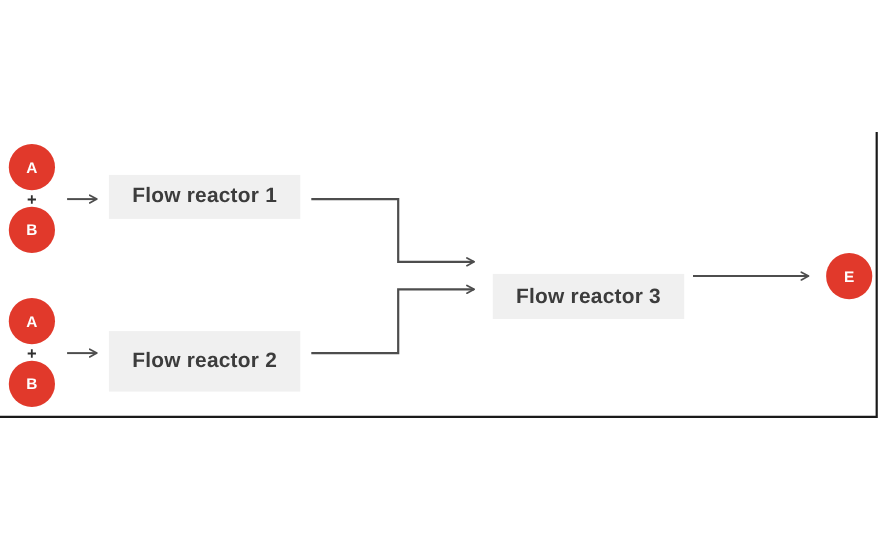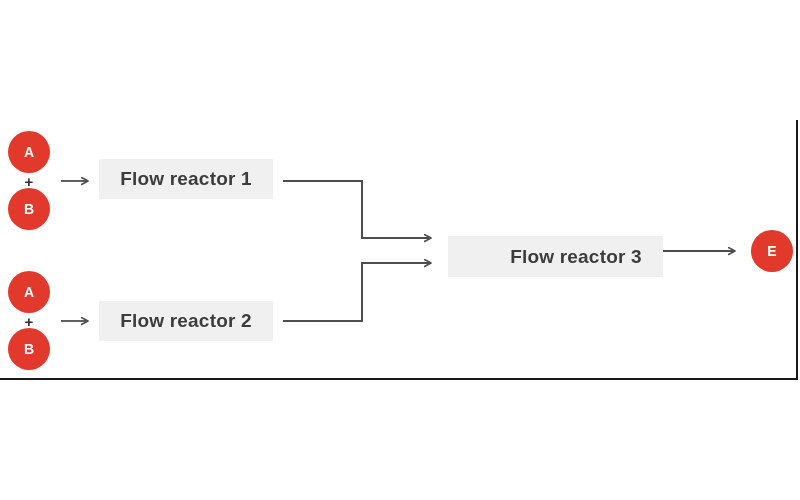--- a/index.html
+++ b/index.html
@@ -51,22 +51,22 @@
     background: #f0f0f0;
     color: #3c3c3c;
     font-size: 19px;
     font-weight: 600;
     letter-spacing: 0.2px;
     display: flex;
     align-items: center;
     justify-content: center;
   }
   .box1 { left: 99px;  top: 159px; height: 40px; }
-  .box2 { left: 99px;  top: 301px; height: 40px; }
-  .box3 { left: 448px; top: 236px; padding-left: 41px; }
+  .box2 { left: 99px;  top: 301px; height: 55px; }
+  .box3 { left: 448px; top: 249px; }
   .circ-a1 { left: 8px;   top: 131px; }
   .circ-b1 { left: 8px;   top: 188px; }
   .circ-a2 { left: 8px;   top: 271px; }
   .circ-b2 { left: 8px;   top: 328px; }
   .circ-e  { left: 751px; top: 230px; }
   .plus1 { left: 19px; top: 171px; }
   .plus2 { left: 19px; top: 311px; }
 </style>
 </head>
 <body>

